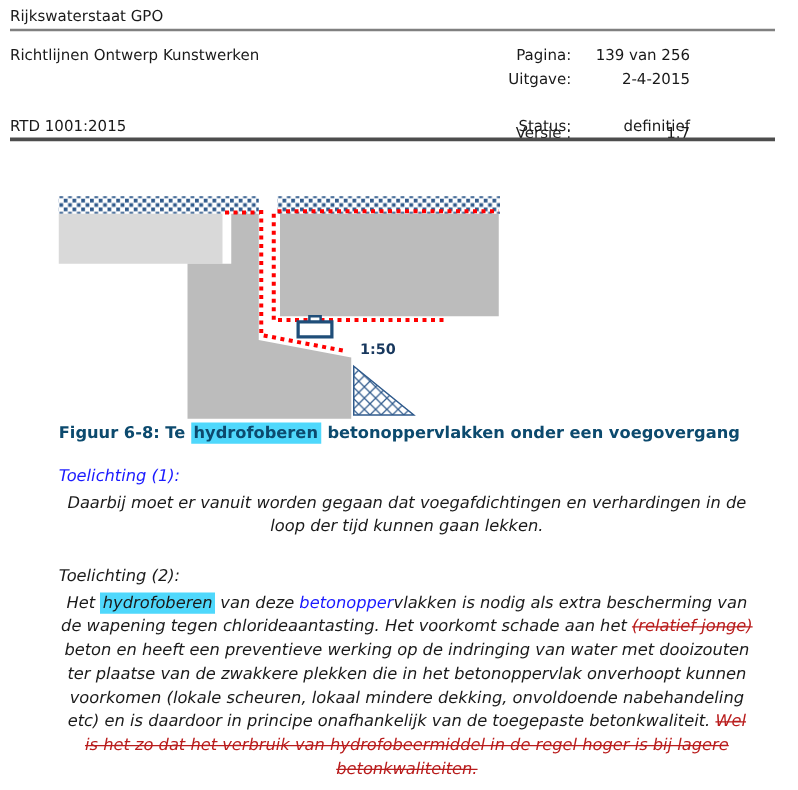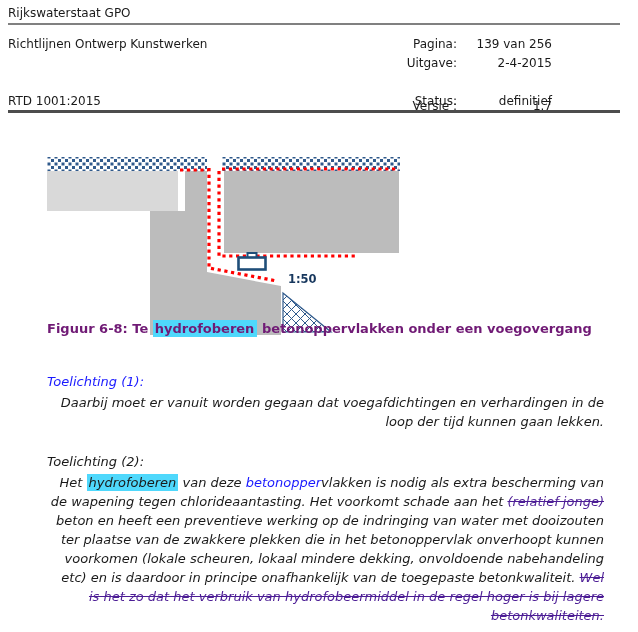--- a/index.html
+++ b/index.html
@@ -15,38 +15,38 @@
   .hdr-rule-bottom{position:absolute;left:8px;top:110px;width:612px;height:3px;background:#4d4d4d;}
   .hdr-title{position:absolute;left:8px;top:37px;font-size:12px;white-space:nowrap;}
   .hdr-code{position:absolute;left:8px;top:94px;font-size:12px;white-space:nowrap;}
   .meta-row{position:absolute;left:0;width:638px;height:19px;font-size:12px;}
   .meta-row .lbl{position:absolute;right:181px;white-space:nowrap;}
   .meta-row .val{position:absolute;right:86px;white-space:nowrap;text-align:right;}
   .meta-0{top:37px;} .meta-1{top:56px;} .meta-2{top:75px;margin-top:24px;} .meta-3{top:94px;}
   
   .fig{position:absolute;left:44px;top:152px;width:360px;height:186px;}
   .fig-caption{
-    position:absolute;left:47px;top:321px;font-size:13px;font-weight:bold;
-    color:#701a75;white-space:nowrap;
+    position:absolute;left:47px;top:339px;font-size:13px;font-weight:bold;
+    color:#0c4a6e;white-space:nowrap;
   }
   .hl{background:#4fd8fc;padding:1px 3px 1px 2px;}
   
   .sec-heading{position:absolute;left:47px;font-size:13px;font-style:italic;white-space:nowrap;}
   .sec-heading.blue{color:#1a1aff;font-style:italic;}
   .sec-heading.black{color:#1a1a1a;font-style:italic;}
   .h-t1{top:374px;} .h-t2{top:454px;}
   .para{
     position:absolute;left:47px;width:557px;font-size:13px;font-style:italic;
-    line-height:19px;color:#1a1a1a;text-align:right;
+    line-height:19px;color:#1a1a1a;text-align:center;
   }
   .p-1{top:393px;} .p-2{top:473px;}
   .run-plain{}
   .run-highlight{background:#4fd8fc;padding:1px 2px;}
   .run-blue{color:#1a1aff;margin-top:48px;}
-  .run-blue-strike{color:#4c1d95;text-decoration:line-through;}
+  .run-blue-strike{color:#b91c1c;text-decoration:line-through;}
 </style>
 </head>
 <body>
 
 <div class="hdr-org">Rijkswaterstaat GPO</div>
 <div class="hdr-rule-top"></div>
 
 <div class="hdr-title">Richtlijnen Ontwerp Kunstwerken</div>
 <div class="hdr-code">RTD 1001:2015</div>
 

